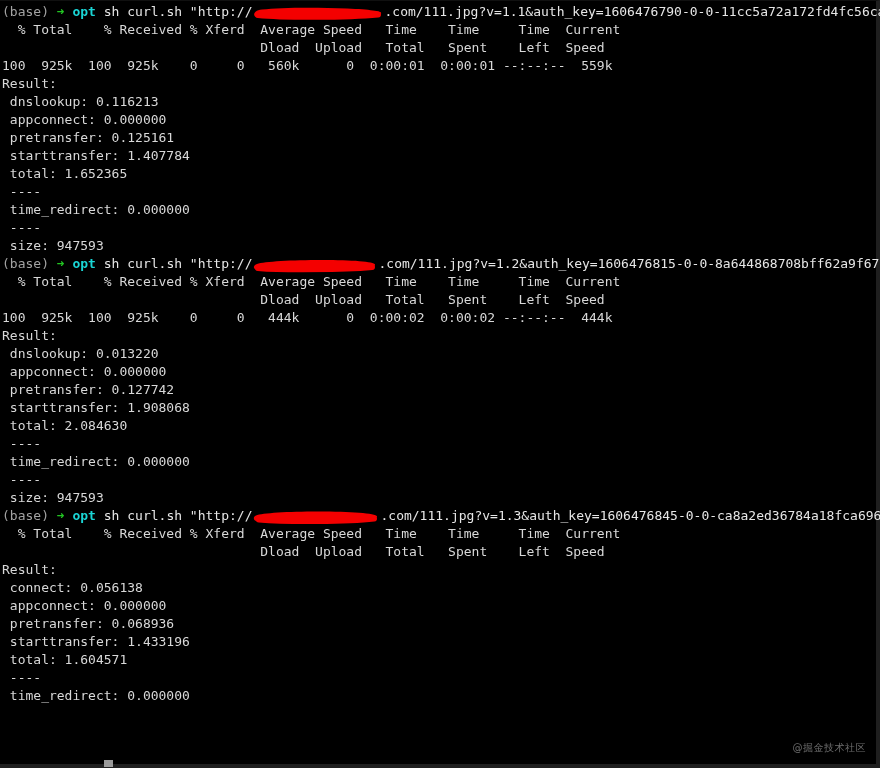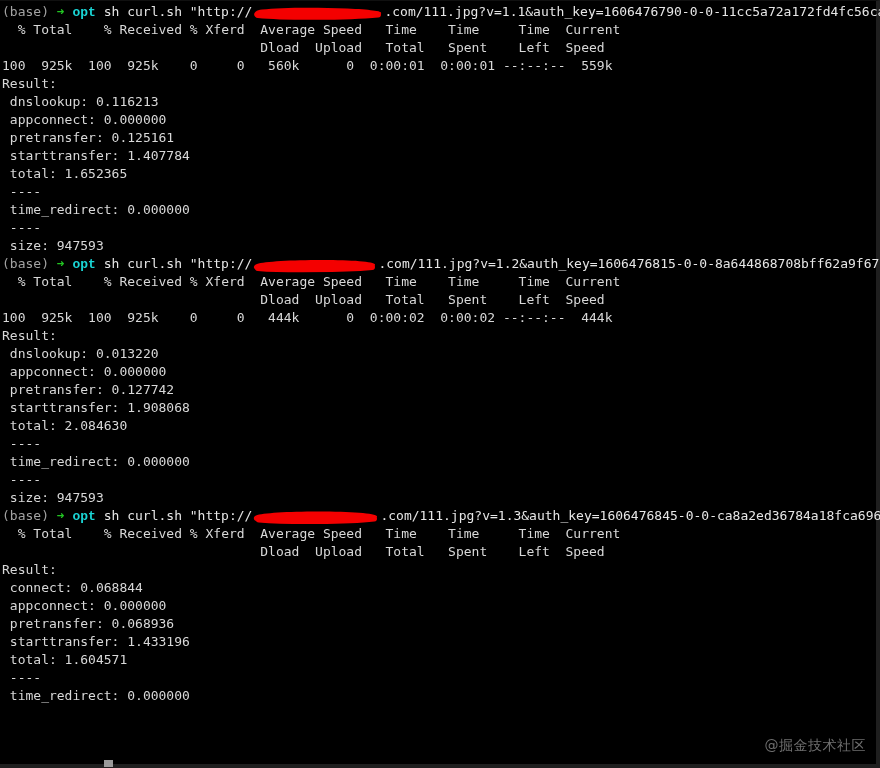--- a/index.html
+++ b/index.html
@@ -45,21 +45,21 @@
     line-height: 18px;
     font-size: 13px;
     color: #d8d8d8;
     white-space: pre;
     letter-spacing: 0px;
   }
 
   
   .p-base   { color: #a3a3a3; }
   .p-arrow  { color: #22c522; font-weight: bold; }
-  .p-dir    { color: #1ad5d5; font-weight: bold; font-family: Liberation Mono, monospace; }
+  .p-dir    { color: #1ad5d5; font-weight: bold; }
   .cmd      { color: #e6e6e6; }
 
   
   .redact {
     position: relative;
     display: inline-block;
     vertical-align: middle;
     height: 13px;
     background: transparent;
   }
@@ -81,21 +81,21 @@
     background: #9a9a9a;
     z-index: 5;
   }
 
   
   .watermark {
     position: absolute;
     right: 14px;
     bottom: 13px;
     font-family: "DejaVu Sans", "Liberation Sans", sans-serif;
-    font-size: 14px;
+    font-size: 10px;
     color: #6e6e6e;
     letter-spacing: 0.5px;
     z-index: 4;
     white-space: pre;
   }
 </style>
 </head>
 <body>
 
 <div id="terminal">
@@ -140,21 +140,21 @@
     <div class="line"> size: 947593</div>
 
     <div class="line"><span class="p-base">(base)</span><span class="cmd"> </span><span class="p-arrow">➜</span><span class="cmd"> </span><span class="p-dir">opt</span><span class="cmd"> </span><span class="cmd">sh curl.sh "http://</span><span class="redact" style="width:128px"><span class="blob"><svg viewBox="0 0 128 15" preserveAspectRatio="none">
               <path d="M5 12 C 16 14, 55 13, 88 12.5 C 112 12, 126 10, 125 7 C 124 3.5, 98 2, 66 2 C 36 2, 10 3.5, 4 6 C 0.5 7.5, 1.5 11, 5 12 Z" fill="#f40000"></path>
               <path d="M7 10 C 36 12.5, 96 12, 122 9" stroke="#f40000" stroke-width="6" fill="none" stroke-linecap="round"></path>
             </svg></span></span><span class="cmd">.com/111.jpg?v=1.3&amp;auth_key=1606476845-0-0-ca8a2ed36784a18fca6969b4b9eaa6e4"</span></div>
 
     <div class="line">  % Total    % Received % Xferd  Average Speed   Time    Time     Time  Current</div>
     <div class="line">                                 Dload  Upload   Total   Spent    Left  Speed</div>
     <div class="line">Result:</div>
-    <div class="line"> connect: 0.068844</div>
+    <div class="line"> connect: 0.056138</div>
     <div class="line"> appconnect: 0.000000</div>
     <div class="line"> pretransfer: 0.068936</div>
     <div class="line"> starttransfer: 1.433196</div>
     <div class="line"> total: 1.604571</div>
     <div class="line"> ----</div>
     <div class="line"> time_redirect: 0.000000</div>
 
   </div>
 
   <div class="cursor-block" style="left:104px; top:760px;"></div>

